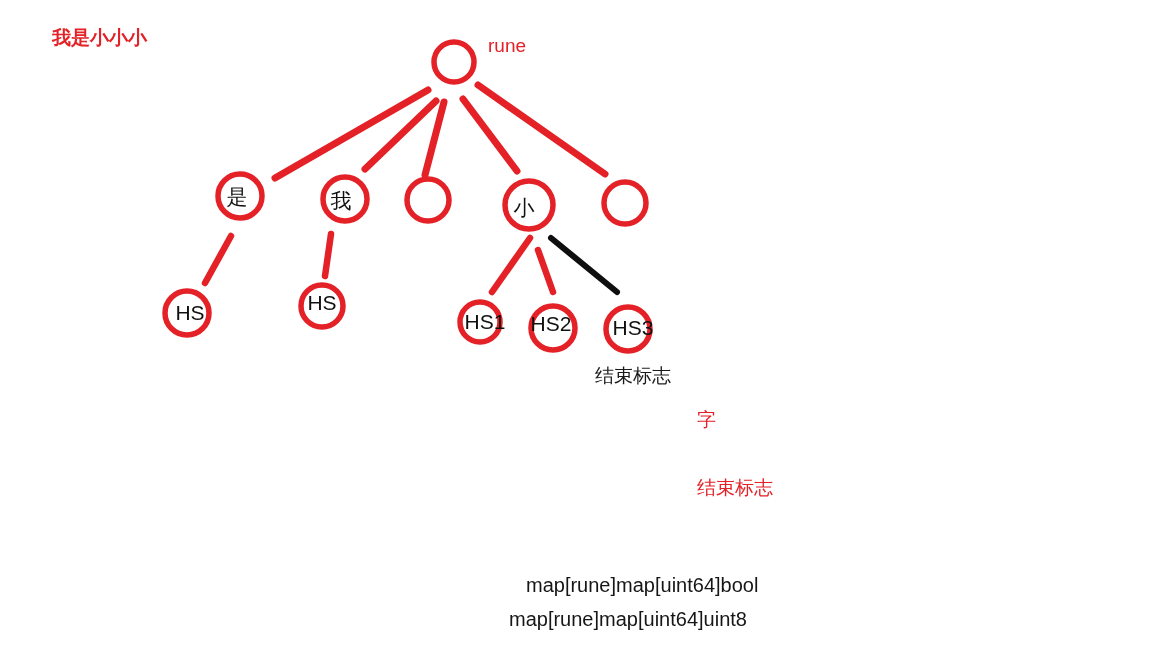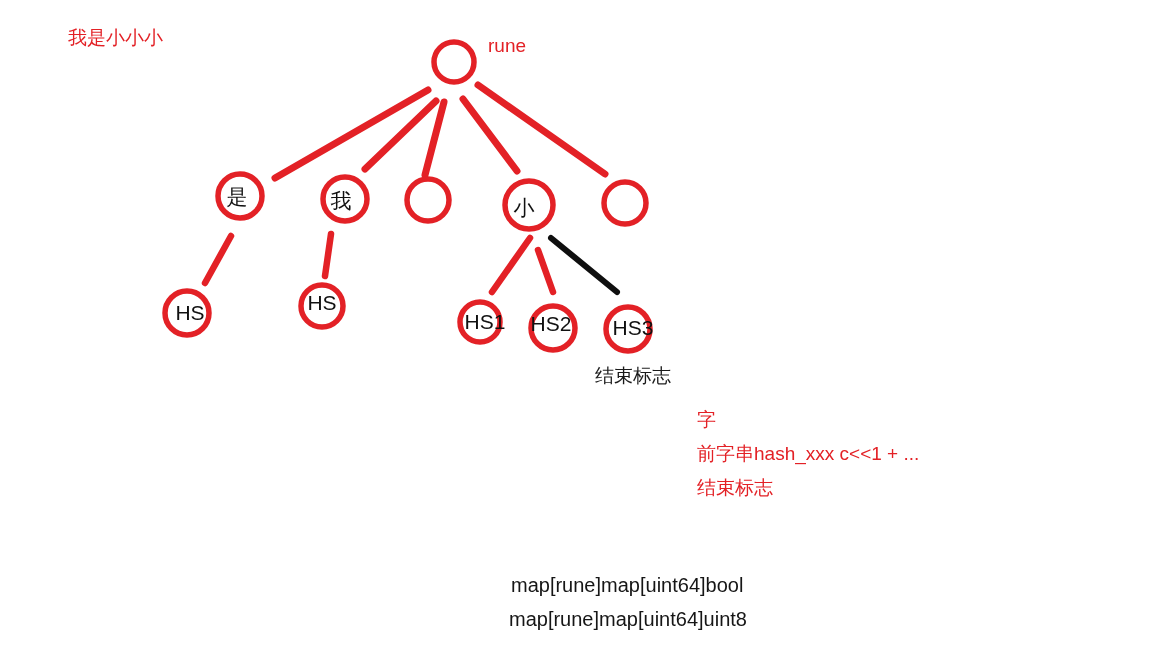--- a/index.html
+++ b/index.html
@@ -60,29 +60,28 @@
       <circle cx="322" cy="306" r="21" fill="none" stroke="#e32126" stroke-width="5.5"></circle>
       <text x="322" y="302" text-anchor="middle" dominant-baseline="central" font-size="21">HS</text>
       <circle cx="480" cy="322" r="20" fill="none" stroke="#e32126" stroke-width="5.5"></circle>
       <text x="485" y="321" text-anchor="middle" dominant-baseline="central" font-size="21">HS1</text>
       <circle cx="553" cy="328" r="22" fill="none" stroke="#e32126" stroke-width="5.5"></circle>
       <text x="551" y="323" text-anchor="middle" dominant-baseline="central" font-size="21">HS2</text>
       <circle cx="628" cy="329" r="22" fill="none" stroke="#e32126" stroke-width="5.5"></circle>
       <text x="633" y="327" text-anchor="middle" dominant-baseline="central" font-size="21">HS3</text>
     </svg>
 
-  <div class="txt red" style="left:68px; top:27px;">我是小小小</div>
+  <div class="txt red" style="left:52px; top:27px;font-weight:bold;">我是小小小</div>
 
   <div class="txt red" style="left:488px; top:35px;">rune</div>
 
   <div class="txt" style="left:595px; top:365px;">结束标志</div>
 
   <div class="txt red" style="left:697px; top:409px;">字</div>
 
-  <div class="txt red" style="left:697px; top:443px;">前字串hash_xxx c&lt;&lt;1 + ...</div>
 
   <div class="txt red" style="left:697px; top:477px;">结束标志</div>
 
-  <div class="txt code" style="left:511px; top:574px;text-align:right;">map[rune]map[uint64]bool</div>
+  <div class="txt code" style="left:526px; top:574px;text-align:right;">map[rune]map[uint64]bool</div>
 
   <div class="txt code" style="left:509px; top:608px;">map[rune]map[uint64]uint8</div>
 
 </div>
 
 </body></html>

